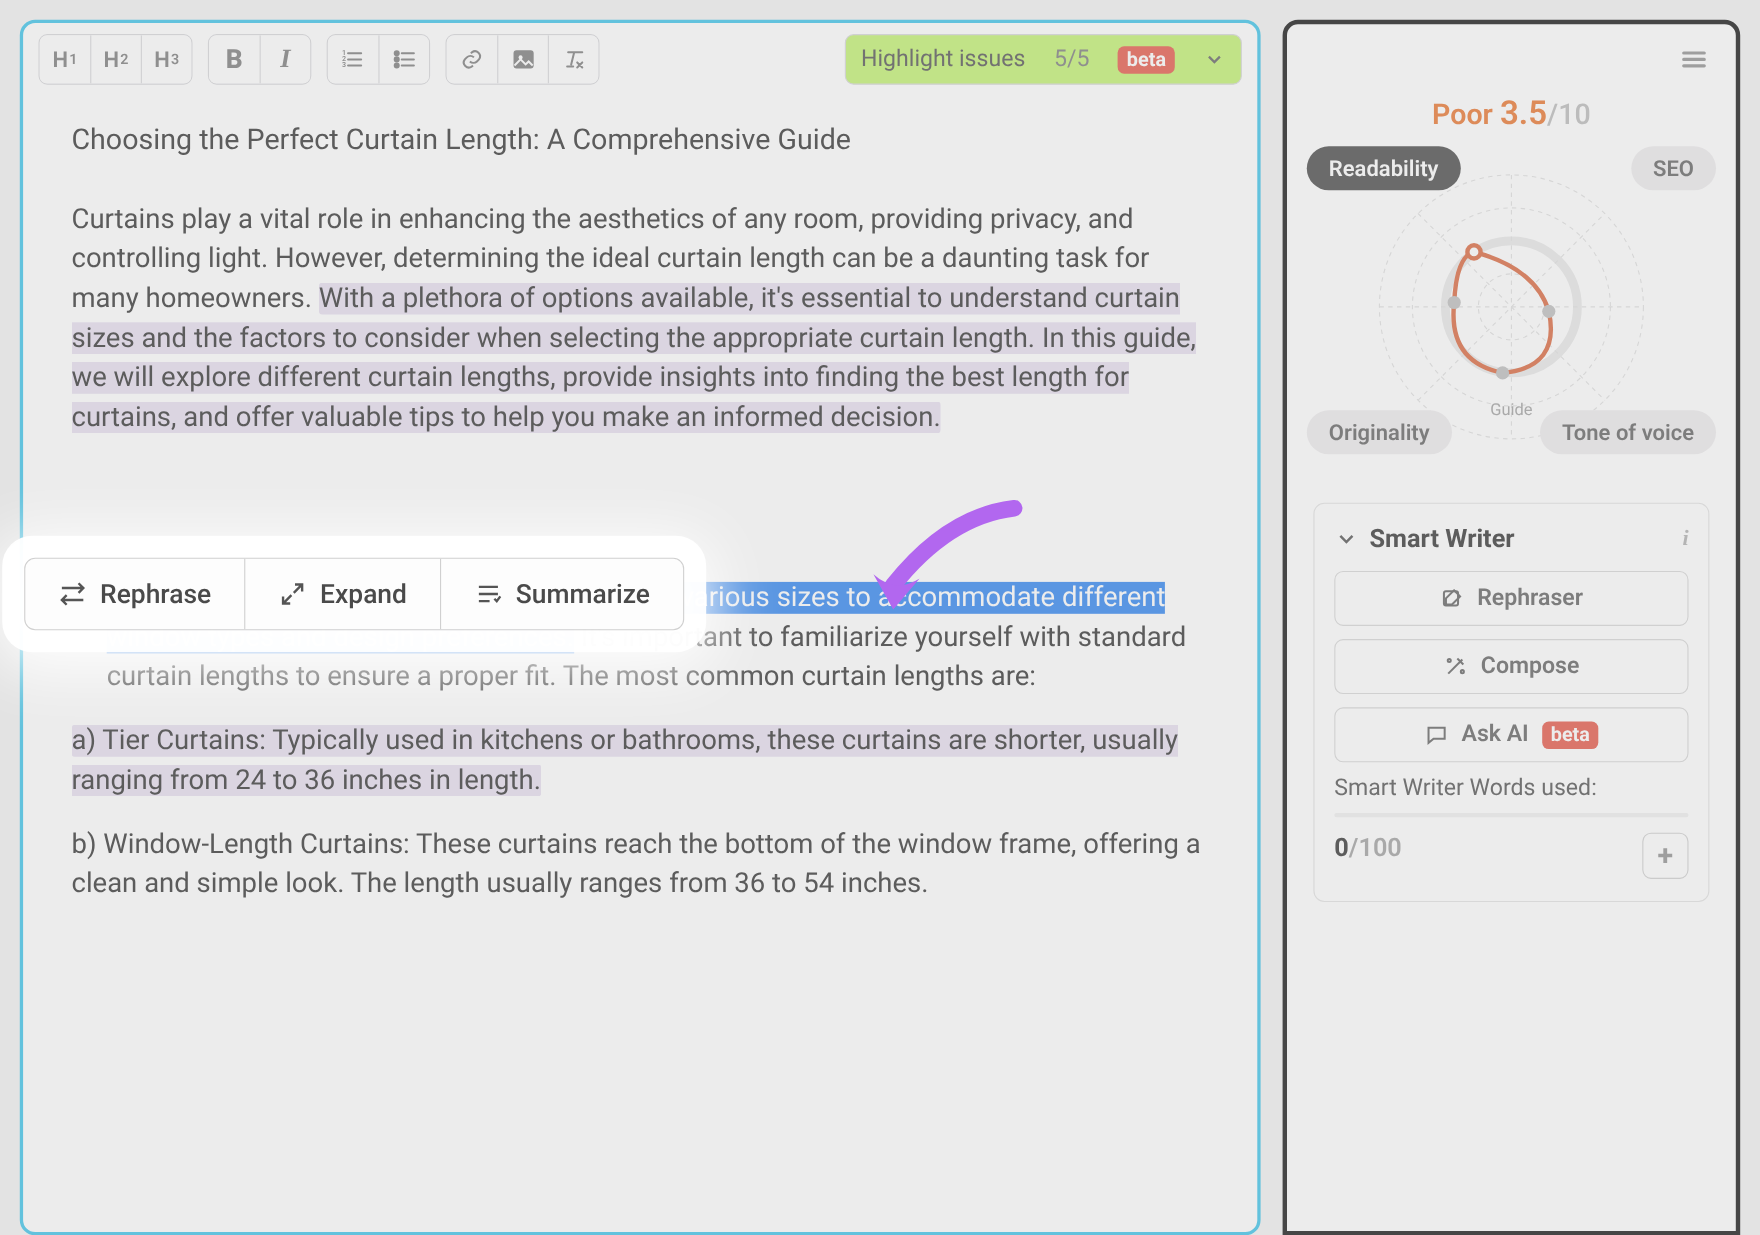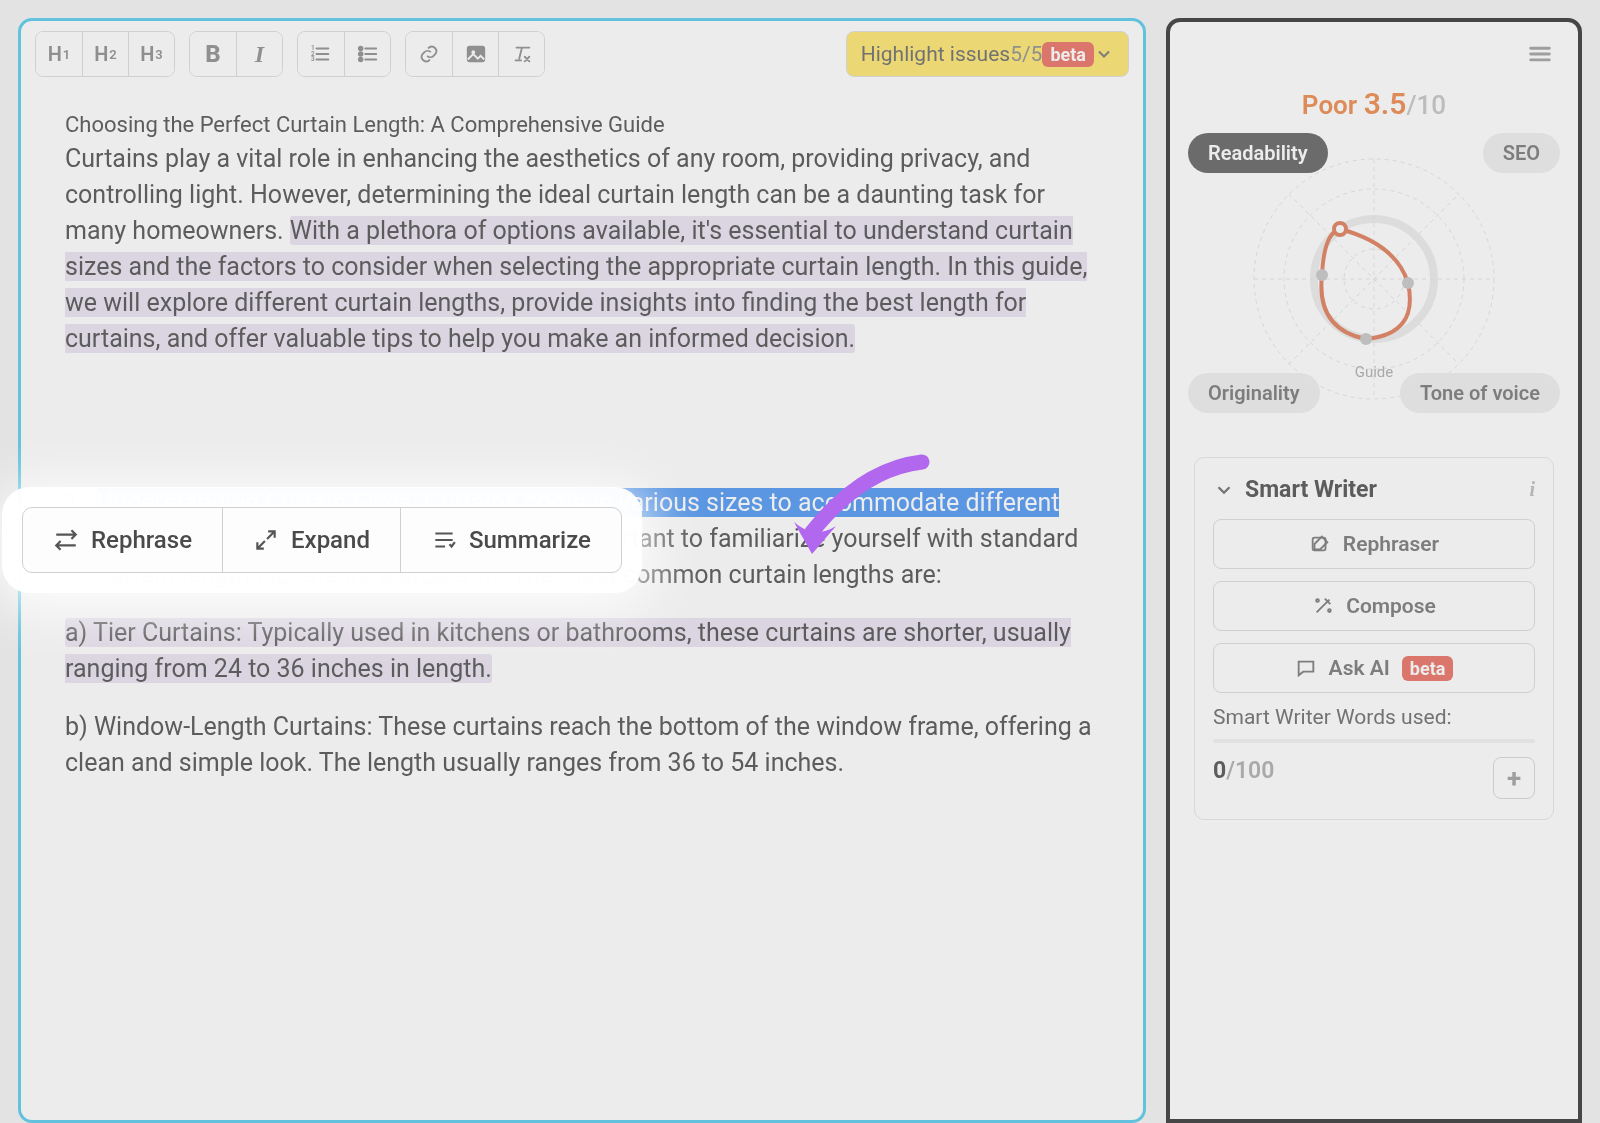--- a/index.html
+++ b/index.html
@@ -9,25 +9,25 @@
     
     .editor-panel { flex:1; background:#fff; border:3px solid #2cbfe8; border-radius:14px; display:flex; flex-direction:column; overflow:hidden; }
     .toolbar { display:flex; align-items:center; gap:14px; padding:10px 14px 2px 14px; }
     .tgrp { display:flex; gap:0; border:1.5px solid #d4d4d8; border-radius:8px; overflow:hidden; }
     .tbtn { width:46px; height:44px; display:flex; align-items:center; justify-content:center; color:#707070; background:#fff; font-size:18px; font-weight:600; }
     .tbtn + .tbtn { border-left:1px solid #d4d4d8; }
     .tbtn svg { width:22px; height:22px; stroke:#707070; fill:none; stroke-width:2; }
     .tbtn.filled svg { fill:#707070; stroke:#707070; }
     .tbtn .h1l { font-size:20px; } .tbtn .hsub { font-size:13px; margin-left:1px; }
     .spacer { flex:1; }
-    .hl-dd { border:1.5px solid #d4d4d8; border-radius:8px; background:#fde047; display:flex; align-items:center; gap:0; padding:0 14px; height:46px; font-size:21px; color:#444; }
+    .hl-dd { border:1.5px solid #d4d4d8; border-radius:8px; background:#bef264; display:flex; align-items:center; gap:26px; padding:0 14px; height:46px; font-size:21px; color:#444; }
     .hl-count { color:#707070; }
     .badge { background:#e44a3a; color:#fff; font-size:18px; font-weight:700; border-radius:6px; padding:2px 8px; }
     .content { padding:30px 44px 0 44px; font-size:25px; line-height:1.44; color:#222; overflow:hidden; position:relative; }
-    .title { font-size:22px; }
+    .title { font-size:26px; margin-bottom:36px; }
     .para { margin-bottom:32px; }
     .para2 { margin-bottom:22px; }
     .hl { background:#e5dcef; border-radius:3px; }
     .sel { background:#1f7bf0; color:#fff; }
     .ol-item { display:flex; gap:14px; margin-bottom:22px; }
     .ol-num { color:#888; width:18px; flex-shrink:0; }
     
     .ai-strip { position:absolute; left:22px; top:507px; z-index:60; display:flex; background:#fdfdfd; border:1.5px solid #d0d0d0; border-radius:10px; box-shadow:0 0 0 20px rgba(255,255,255,0.95), 0 8px 55px 28px rgba(255,255,255,0.9); }
     .ai-btn { display:flex; align-items:center; justify-content:center; gap:12px; padding:0 30px; height:64px; font-size:24px; color:#4a4a4a; font-weight:500; }
     .ai-btn + .ai-btn { border-left:1px solid #d0d0d0; }

